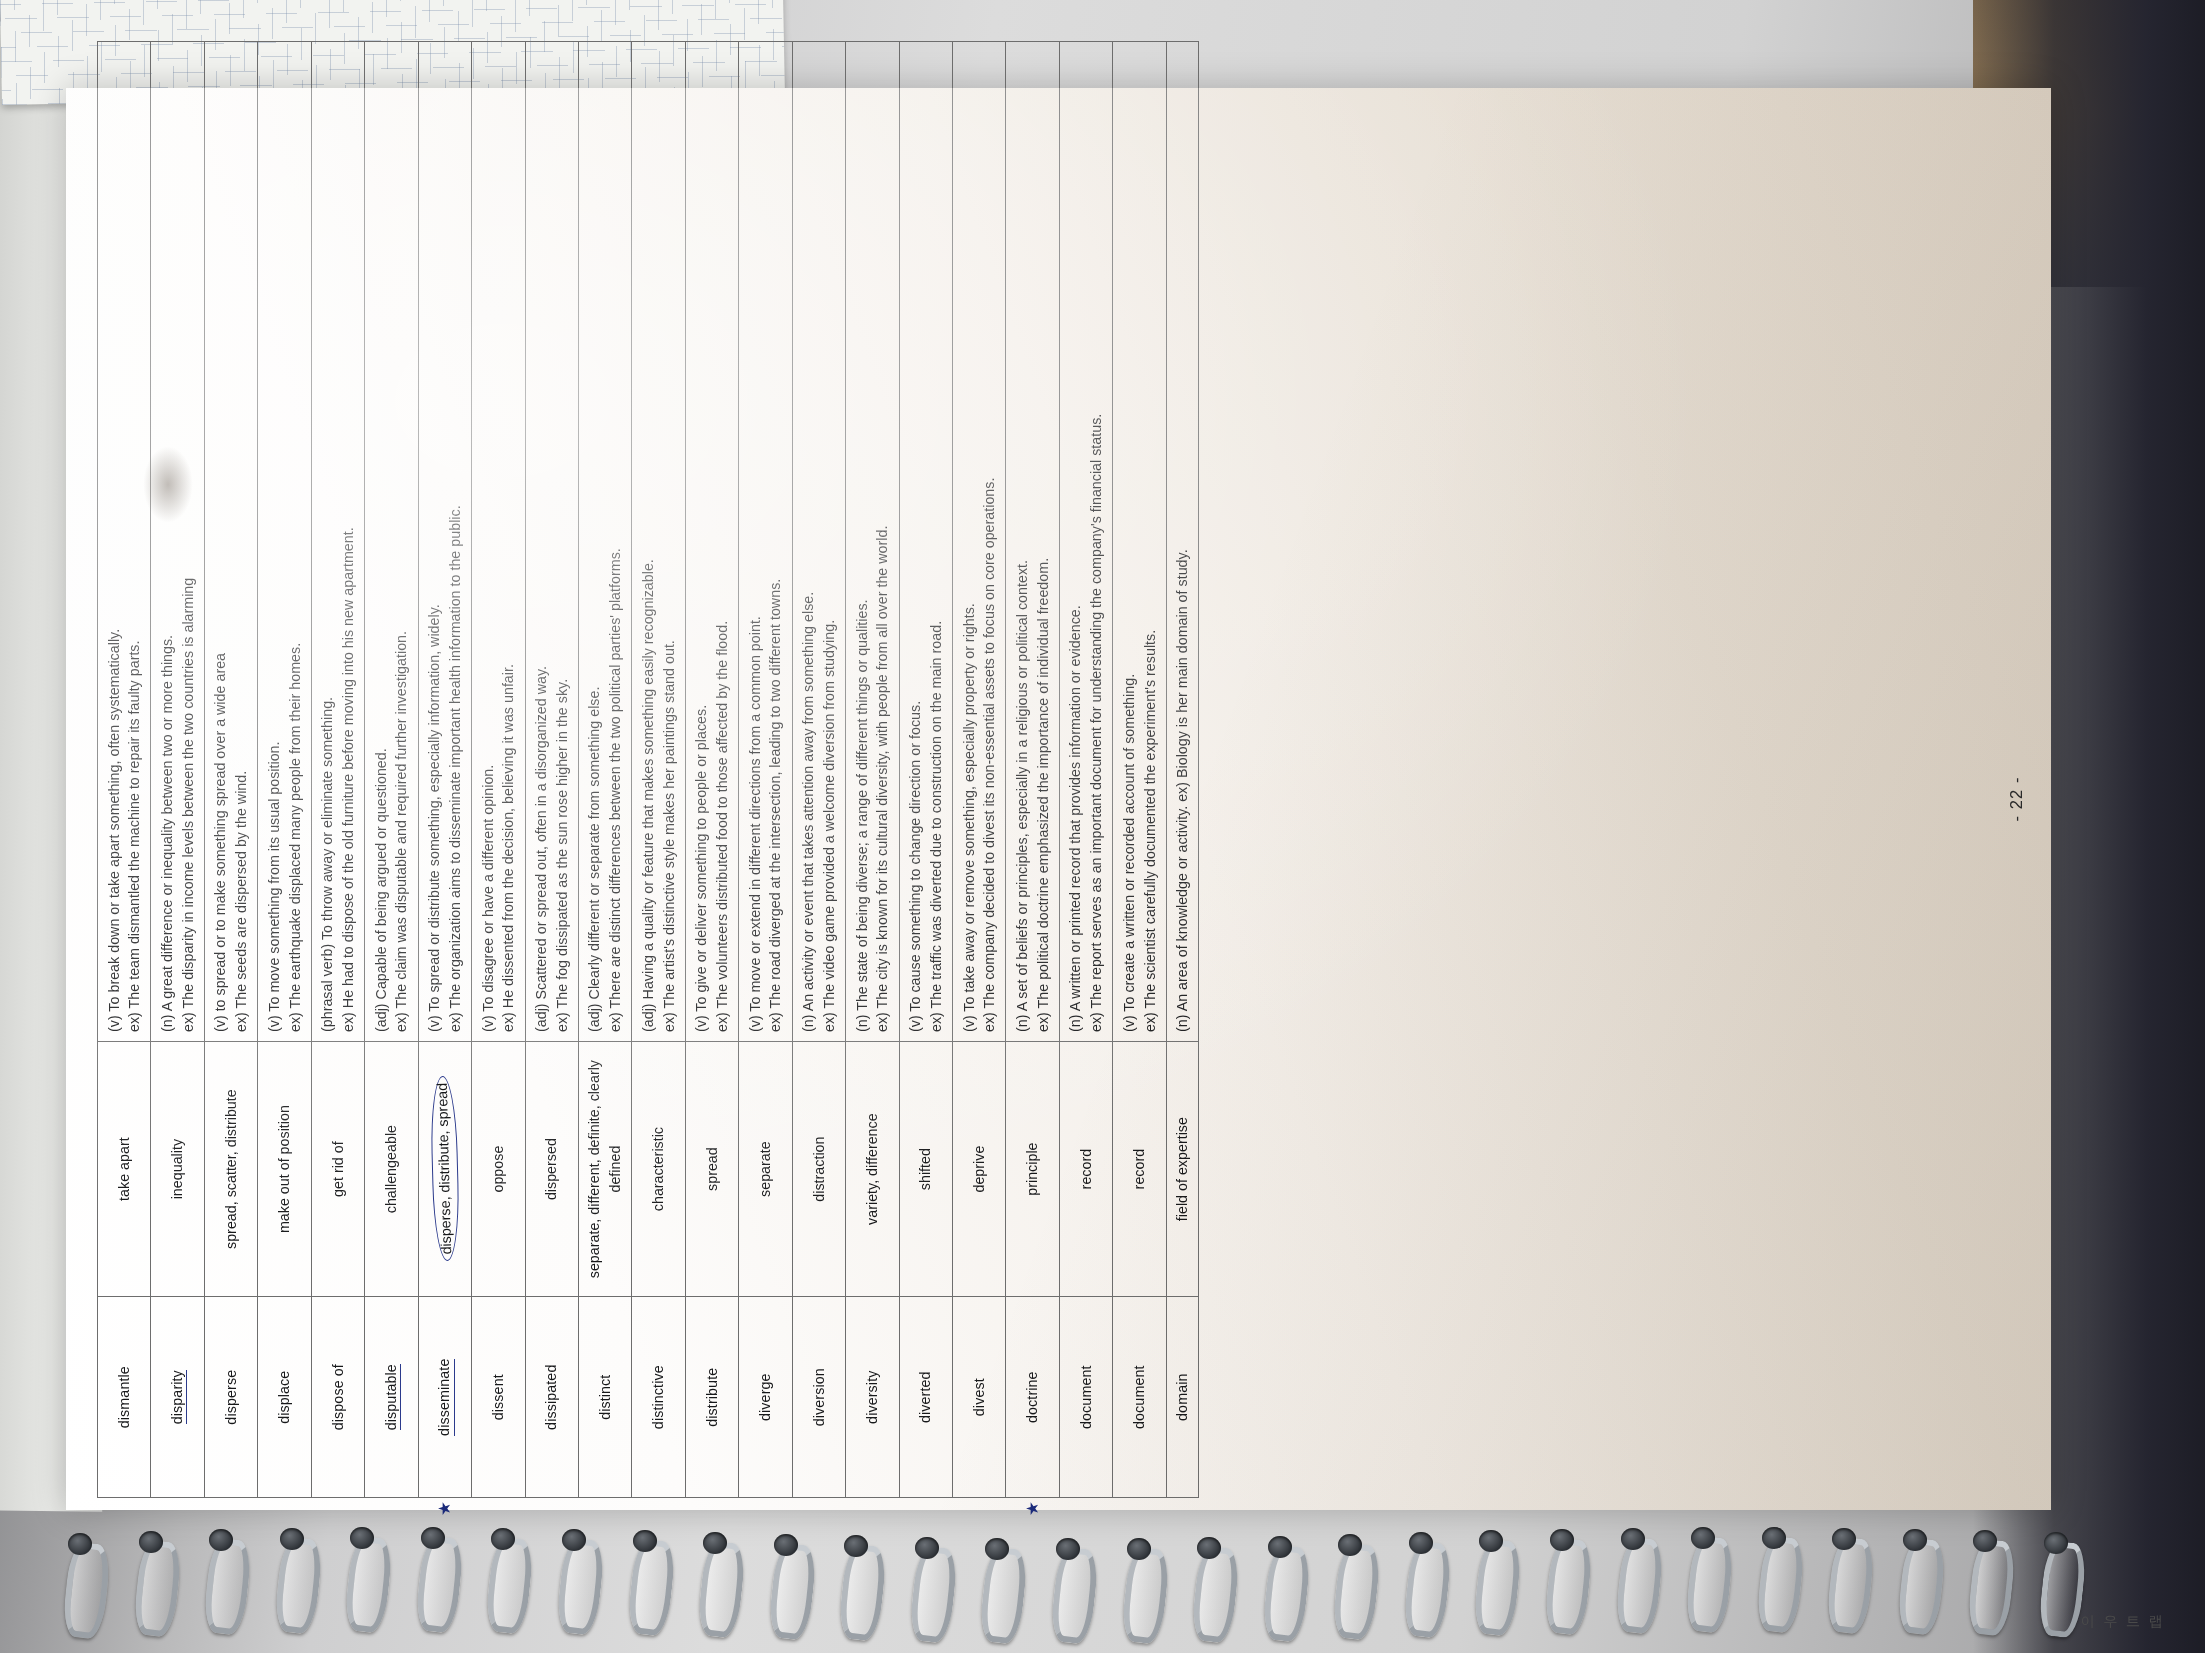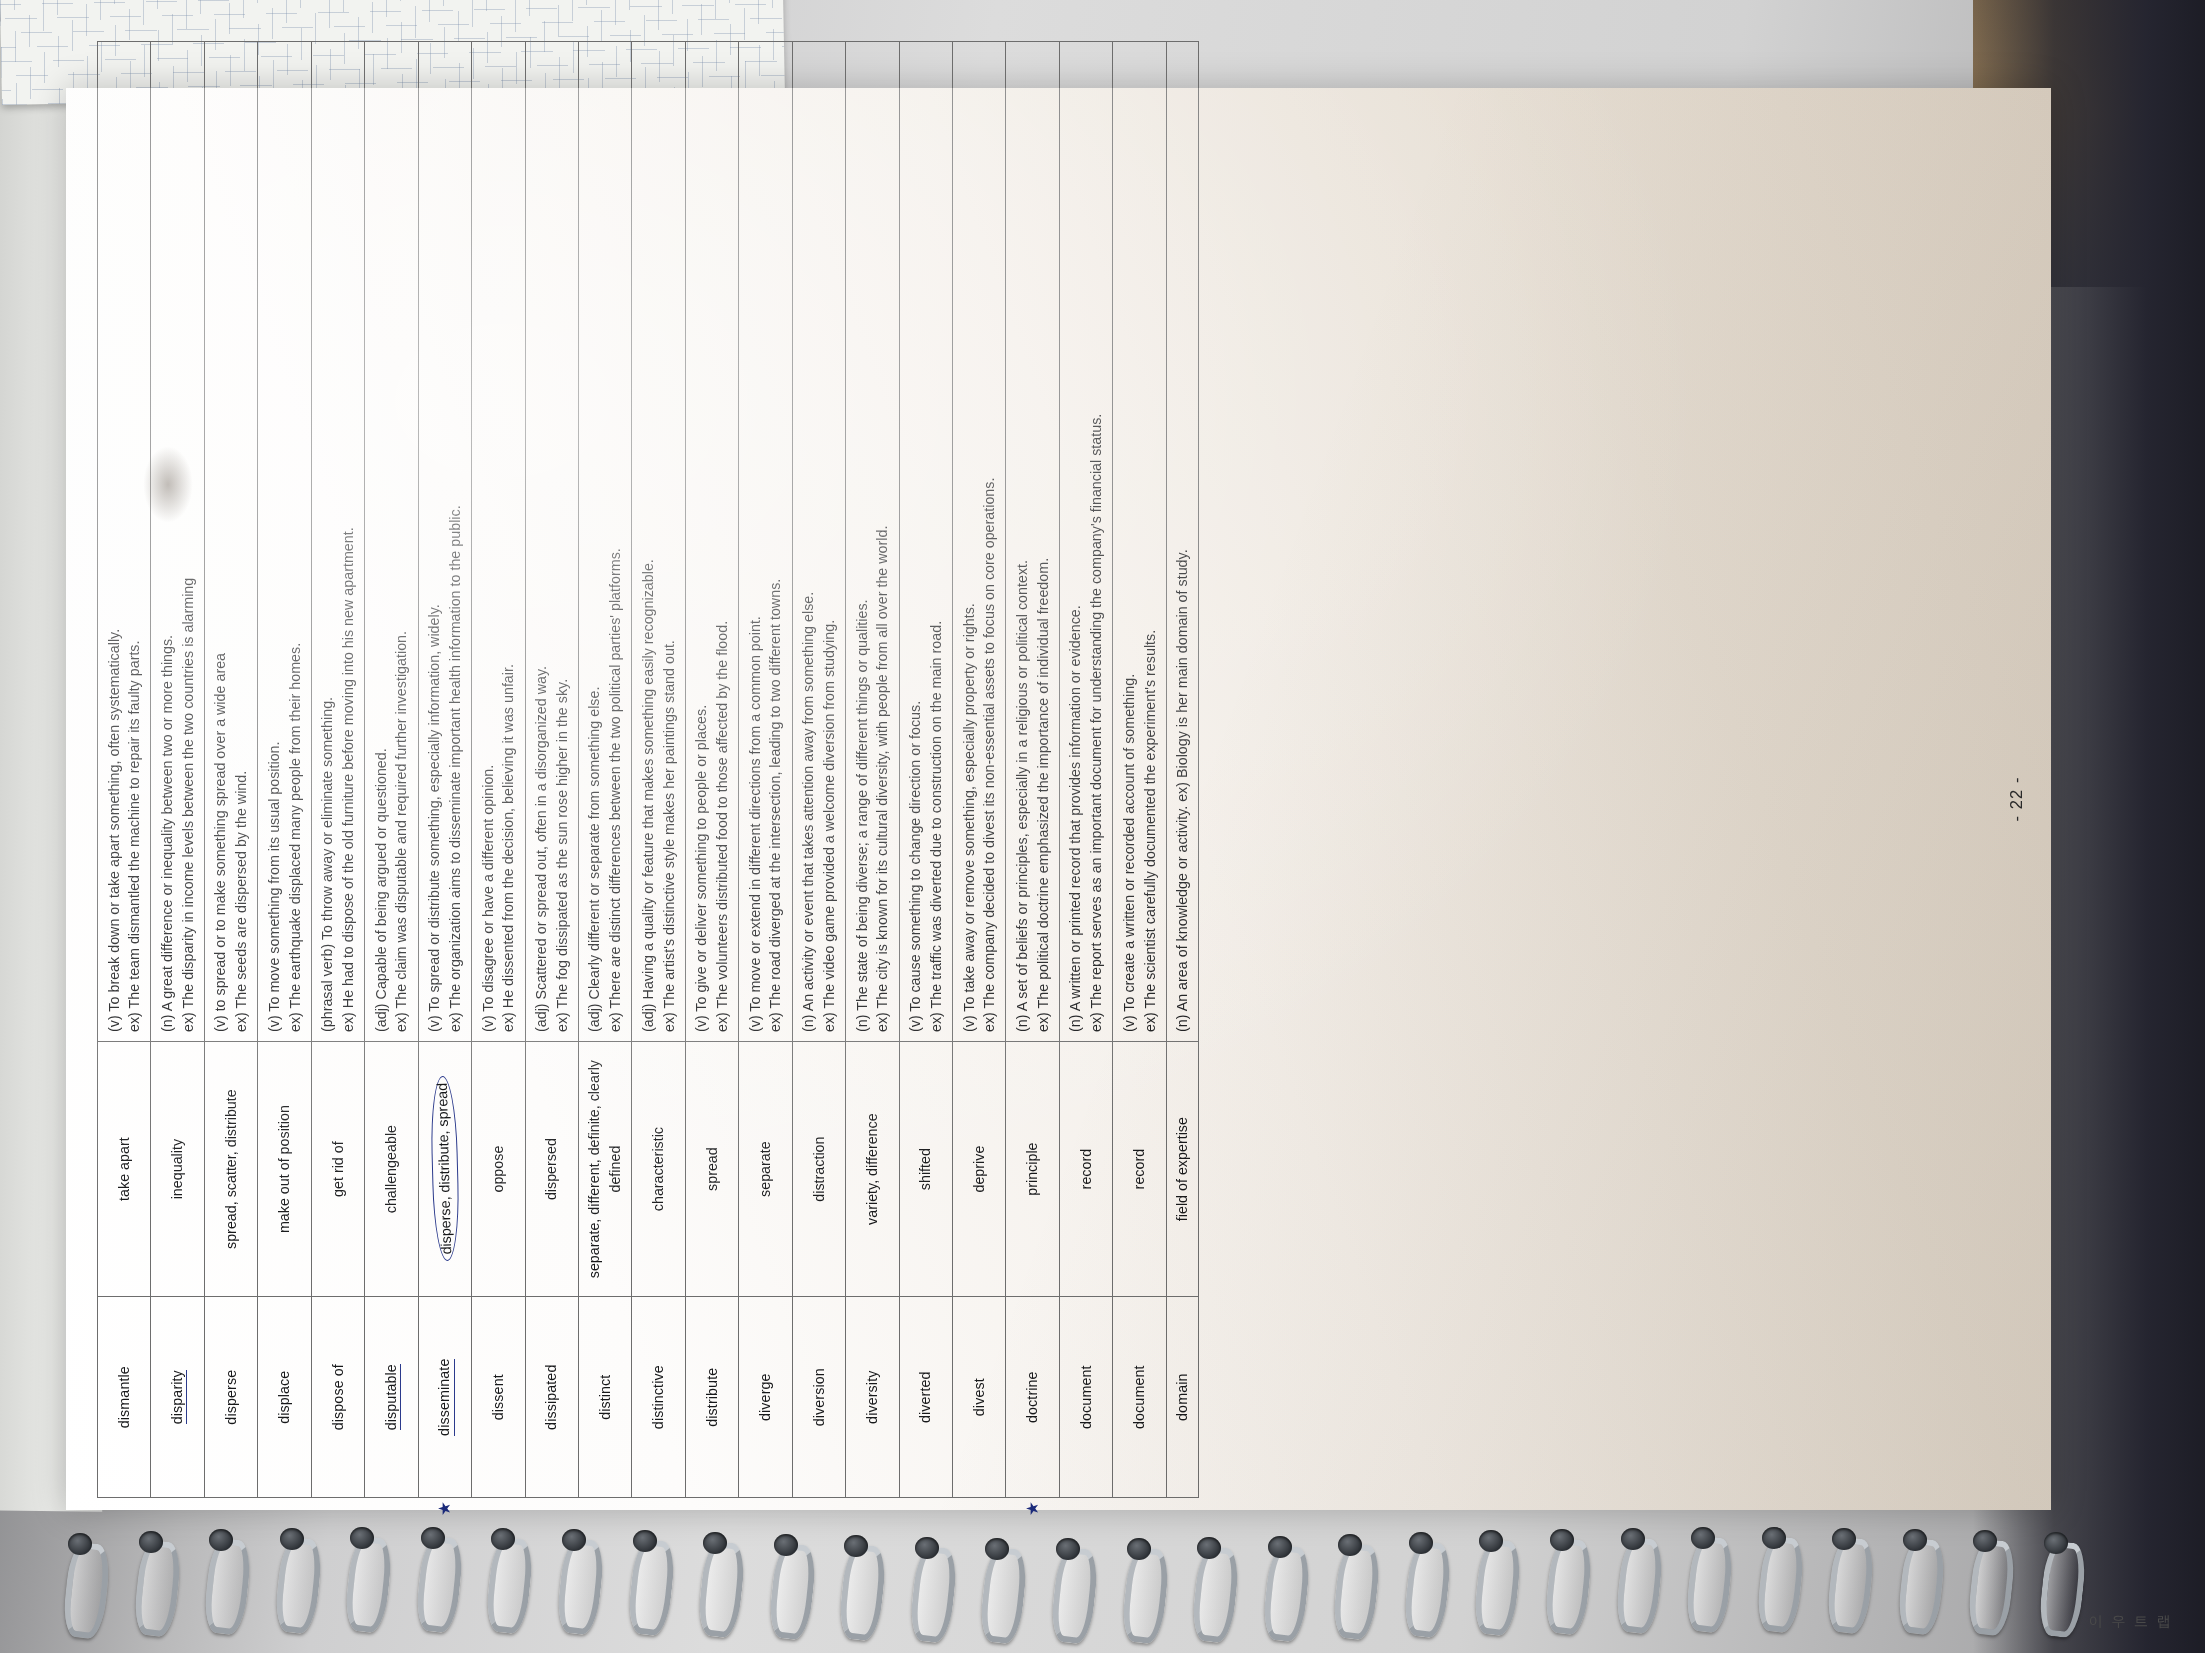--- a/index.html
+++ b/index.html
@@ -143,21 +143,21 @@
     bottom: 25px;
     left: 50%;
     transform: translateX(-50%);
     font-size: 16.5px;
     color: #2a2a2a;
     letter-spacing: 1.1px;
   }
   
   #footer-mark {
     position: absolute;
-    right: 32px;
+    right: 40px;
     bottom: 22px;
     font-size: 14.3px;
     color: #4a4a4a;
     letter-spacing: 2.2px;
   }
 
   
   #spiral {
     position: absolute;
     left: 66px;

